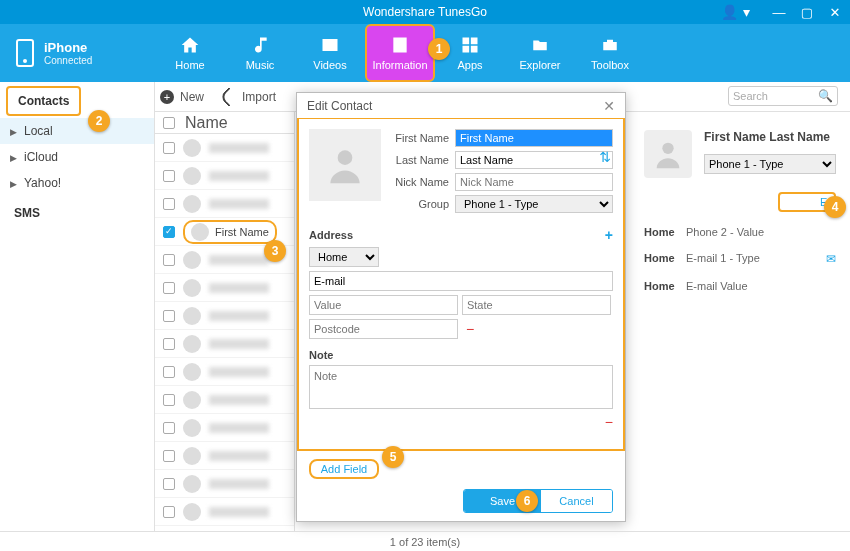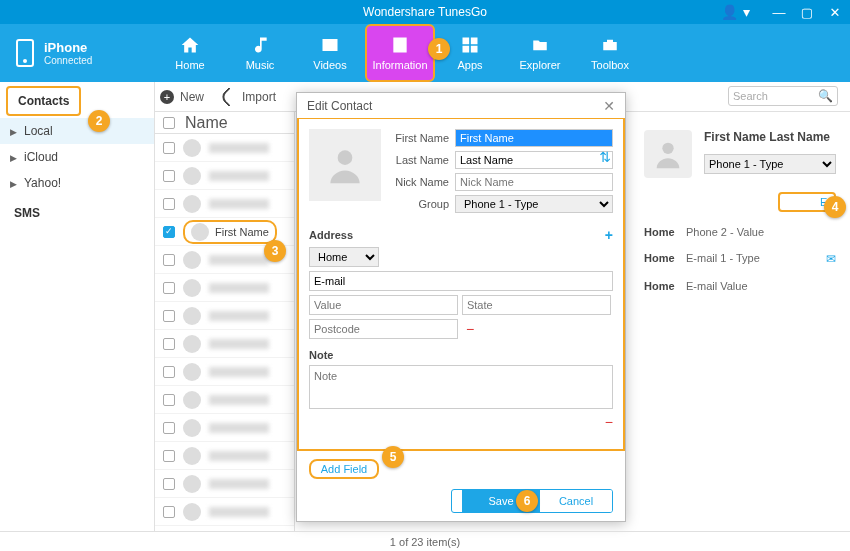--- a/index.html
+++ b/index.html
@@ -86,21 +86,21 @@
 .sec-h { font-size: 11px; font-weight: 600; color: #444; margin: 10px 0 4px; display: flex; align-items: center; }
 .sec-h .plus2 { margin-left: auto; color: #1ea6e6; font-size: 14px; cursor: pointer; }
 .addr-row { display: flex; gap: 4px; margin-bottom: 4px; }
 .addr-row input, .addr-row select { height: 20px; border: 1px solid #ccc; font-size: 11px; padding: 0 4px; }
 .addr-row .full { flex: 1; }
 .addr-row .half { width: 49%; }
 .minus { color: #d33; margin-left: 4px; cursor: pointer; font-size: 14px; align-self: center; }
 .note-box { width: 100%; height: 44px; border: 1px solid #ccc; font-size: 11px; padding: 4px; color: #aaa; resize: none; }
 .modal-foot { height: 70px; padding: 8px 12px; display: flex; flex-direction: column; gap: 10px; }
 .add-field { width: 70px; height: 20px; border: 2px solid #f5a623; border-radius: 8px; background: #fff; color: #1ea6e6; font-size: 11px; cursor: pointer; }
-.foot-btns { display: flex; justify-content: flex-end; gap: 0; border: 1px solid #1ea6e6; border-radius: 3px; width: 162px; margin-left: auto; overflow: hidden; }
+.foot-btns { display: flex; justify-content: flex-end; gap: 0; border: 1px solid #1ea6e6; border-radius: 3px; width: 150px; margin-left: auto; overflow: hidden; }
 .foot-btns button { height: 22px; border: none; font-size: 11px; cursor: pointer; }
 .save-btn { width: 78px; background: #1ea6e6; color: #fff; }
 .cancel-btn { width: 72px; background: #fff; color: #1ea6e6; }
 
 
 .status { position: absolute; bottom: 0; left: 0; right: 0; height: 20px; border-top: 1px solid #e0e0e0; font-size: 11px; color: #666; text-align: center; line-height: 20px; }
 
 
 .callout { position: absolute; width: 22px; height: 22px; background: #f5a623; border-radius: 50%; color: #fff; font-size: 12px; font-weight: 700; display: flex; align-items: center; justify-content: center; z-index: 50; box-shadow: 0 1px 3px rgba(0,0,0,.3); }
 </style>

